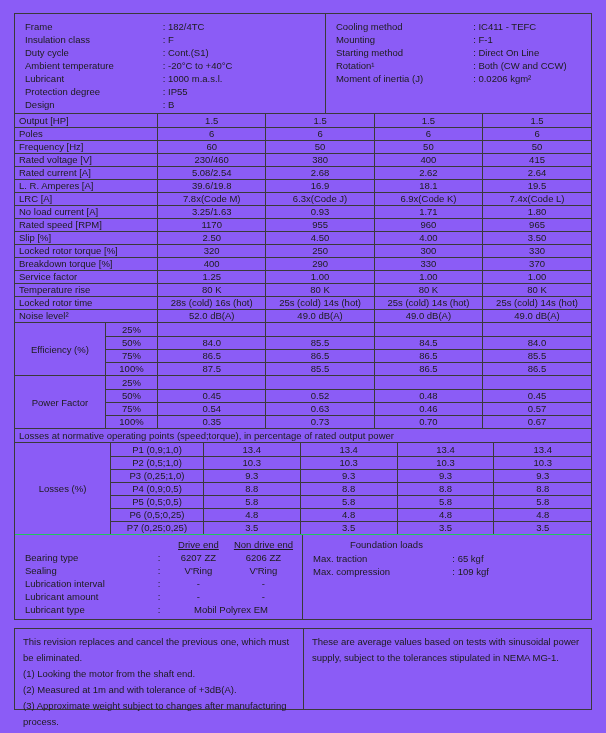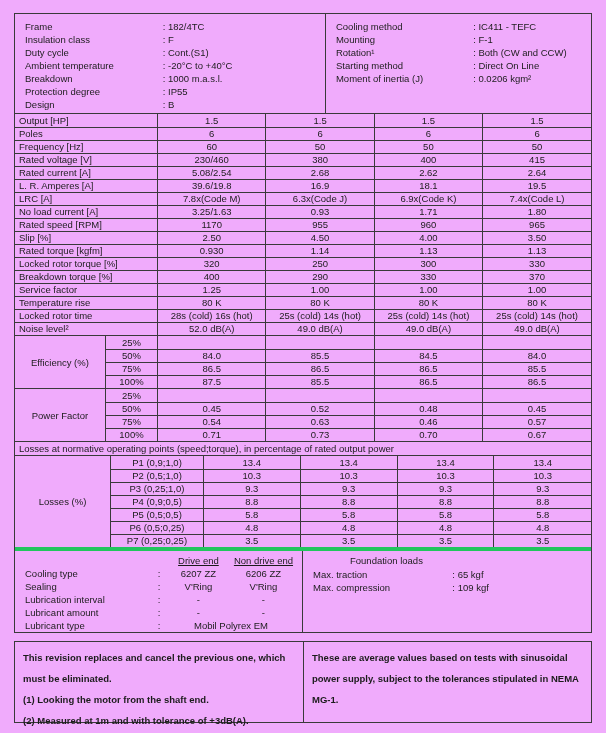--- a/index.html
+++ b/index.html
@@ -1,21 +1,21 @@
 <!DOCTYPE html>
 <html><head>
 <meta charset="utf-8">
 <style>
   * { margin:0; padding:0; box-sizing:border-box; }
   html,body { background:#ffffff; }
   body { width:606px; height:733px; overflow:hidden; }
   .page {
     width:606px; height:733px; padding:13px 14px 6px 14px;
     font-family:"Liberation Sans","DejaVu Sans",sans-serif;
-    font-size:9.5px; color:#1c1c1c; background:#f0abfc;
+    font-size:9.5px; color:#1c1c1c; background:#8b5cf6;
   }
   .main-box { border:1px solid #3a3a3a; }
 
   
   .header-box { display:flex; height:100px; border-bottom:1px solid #3a3a3a; }
   .h-panel { width:50%; padding:6px 10px 0 10px; }
   .h-panel + .h-panel { border-left:1px solid #3a3a3a;margin-left:44px; }
   .kv { display:flex; line-height:13px; }
   .kv-l { width:56%; }
   .kv-v { flex:1; }
@@ -25,37 +25,37 @@
   .tbl td { border:1px solid #3a3a3a; height:13px; line-height:11px;
             text-align:center; padding:0 2px; overflow:hidden; white-space:nowrap; }
   .tbl td.lab { text-align:left; padding-left:4px;margin-top:46px; }
   .tbl td.glab { text-align:center; }
   .tbl td.sub { text-align:center; }
   .sep-wrap { border-top:1px solid #3a3a3a; }
 
   .losses-caption { border-top:1px solid #3a3a3a; height:14px; line-height:13px; padding-left:4px; }
 
   
-  .bearing-box { border-top:4px solid #22c55e; display:flex; height:85px; }
+  .bearing-box { border-top:1px solid #22c55e; display:flex; height:85px; }
   .bearing-panel { width:50%; padding:3px 6px 0 10px; border-right:1px solid #3a3a3a; }
   .b-row { display:flex; line-height:13px; }
   .b-lab { width:47%; }
   .b-col { width:5%; text-align:center; }
   .b-de { width:24%; text-align:center; }
   .b-nde { width:24%; text-align:center; }
   .b-span { width:48%; text-align:center; }
   .u { text-decoration:underline; }
   .foundation-panel { width:50%; padding:3px 10px 0 10px; }
   .f-title { line-height:14px;margin-left:37px; }
   .f-lab { width:52%; }
   .f-val { flex:1; }
 
   
   .notes-box { margin-top:8px; border:1px solid #3a3a3a; display:flex; height:82px; }
-  .note-panel { width:50%; padding:5px 8px 0 8px; line-height:21px;font-weight:bold; }
+  .note-panel { width:50%; padding:5px 8px 0 8px; line-height:16px; }
   .note-panel + .note-panel { border-left:1px solid #3a3a3a; }
   .note-p { margin:0; }
 </style>
 </head>
 <body>
 
 <div class="page">
   <div class="main-box">
 
     <div class="header-box">
@@ -70,21 +70,21 @@
           </div>
           <div class="kv">
             <span class="kv-l">Duty cycle</span>
             <span class="kv-v">: Cont.(S1)</span>
           </div>
           <div class="kv">
             <span class="kv-l">Ambient temperature</span>
             <span class="kv-v">: -20°C to +40°C</span>
           </div>
           <div class="kv">
-            <span class="kv-l">Breakdown</span>
+            <span class="kv-l">Lubricant</span>
             <span class="kv-v">: 1000 m.a.s.l.</span>
           </div>
           <div class="kv">
             <span class="kv-l">Protection degree</span>
             <span class="kv-v">: IP55</span>
           </div>
           <div class="kv">
             <span class="kv-l">Design</span>
             <span class="kv-v">: B</span>
           </div>
@@ -92,26 +92,26 @@
       <div class="h-panel" id="header-right">
           <div class="kv">
             <span class="kv-l">Cooling method</span>
             <span class="kv-v">: IC411 - TEFC</span>
           </div>
           <div class="kv">
             <span class="kv-l">Mounting</span>
             <span class="kv-v">: F-1</span>
           </div>
           <div class="kv">
+            <span class="kv-l">Starting method</span>
+            <span class="kv-v">: Direct On Line</span>
+          </div>
+          <div class="kv">
             <span class="kv-l">Rotation¹</span>
             <span class="kv-v">: Both (CW and CCW)</span>
-          </div>
-          <div class="kv">
-            <span class="kv-l">Starting method</span>
-            <span class="kv-v">: Direct On Line</span>
           </div>
           <div class="kv">
             <span class="kv-l">Moment of inertia (J)</span>
             <span class="kv-v">: 0.0206 kgm²</span>
           </div>
         </div>
     </div>
 
     <table class="tbl">
       <colgroup>
@@ -186,27 +186,20 @@
             <td>965</td>
           </tr>
           <tr>
             <td class="lab">Slip [%]</td>
             <td>2.50</td>
             <td>4.50</td>
             <td>4.00</td>
             <td>3.50</td>
           </tr>
           <tr>
-            <td class="lab">Rated torque [kgfm]</td>
-            <td>0.930</td>
-            <td>1.14</td>
-            <td>1.13</td>
-            <td>1.13</td>
-          </tr>
-          <tr>
             <td class="lab">Locked rotor torque [%]</td>
             <td>320</td>
             <td>250</td>
             <td>300</td>
             <td>330</td>
           </tr>
           <tr>
             <td class="lab">Breakdown torque [%]</td>
             <td>400</td>
             <td>290</td>
@@ -316,21 +309,21 @@
             </tr>
             <tr>
               <td class="sub">75%</td>
               <td>0.54</td>
               <td>0.63</td>
               <td>0.46</td>
               <td>0.57</td>
             </tr>
             <tr>
               <td class="sub">100%</td>
-              <td>0.71</td>
+              <td>0.35</td>
               <td>0.73</td>
               <td>0.70</td>
               <td>0.67</td>
             </tr>
           </tbody>
       </table>
     </div>
 
     <div class="losses-caption">Losses at normative operating points (speed;torque), in percentage of rated output power</div>
 
@@ -402,21 +395,21 @@
     <div class="bearing-box">
       <div class="bearing-panel">
         <div class="b-row">
           <span class="b-lab"></span>
           <span class="b-col"></span>
           <span class="b-de u">Drive end</span>
           <span class="b-nde u">Non drive end</span>
         </div>
         <div id="bearing-rows">
             <div class="b-row">
-              <span class="b-lab">Cooling type</span>
+              <span class="b-lab">Bearing type</span>
               <span class="b-col">:</span>
               <span class="b-de">6207 ZZ</span>
               <span class="b-nde">6206 ZZ</span>
             </div>
             <div class="b-row">
               <span class="b-lab">Sealing</span>
               <span class="b-col">:</span>
               <span class="b-de">V'Ring</span>
               <span class="b-nde">V'Ring</span>
             </div>

